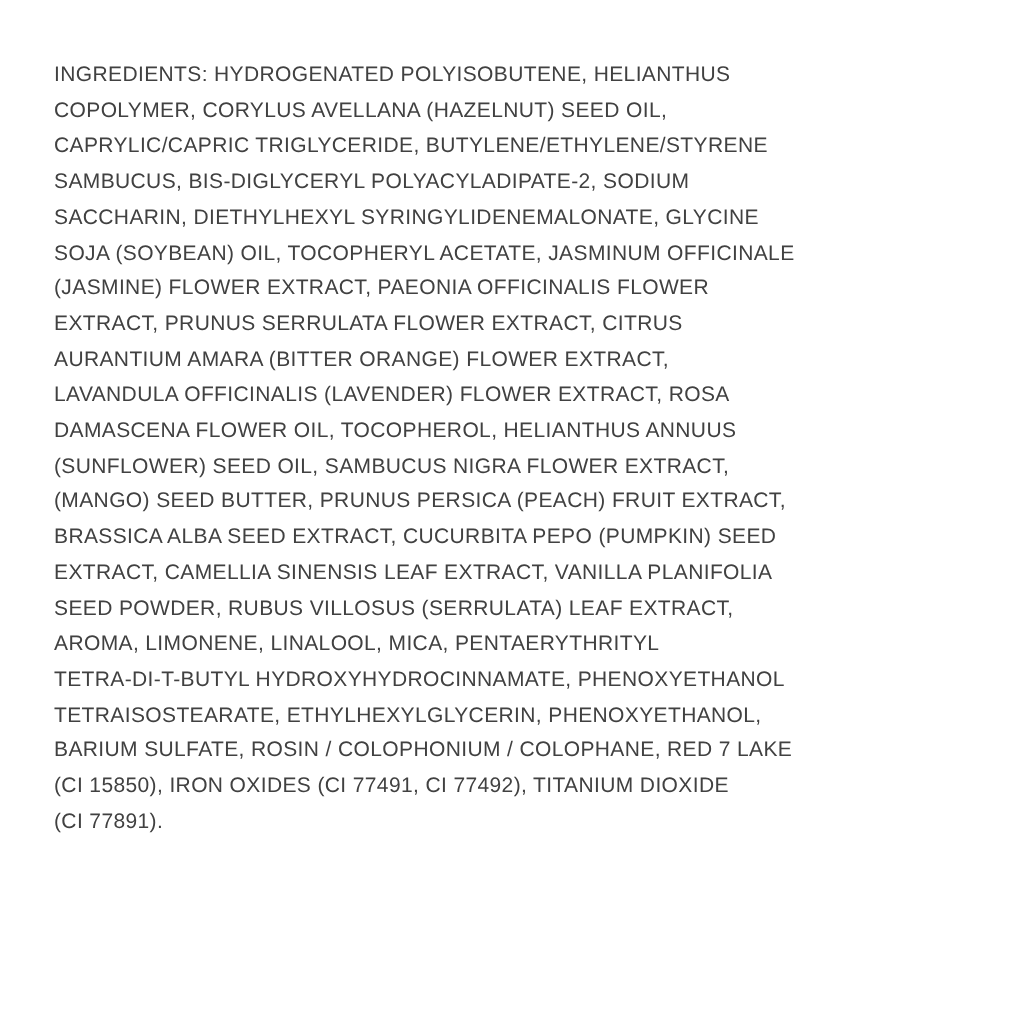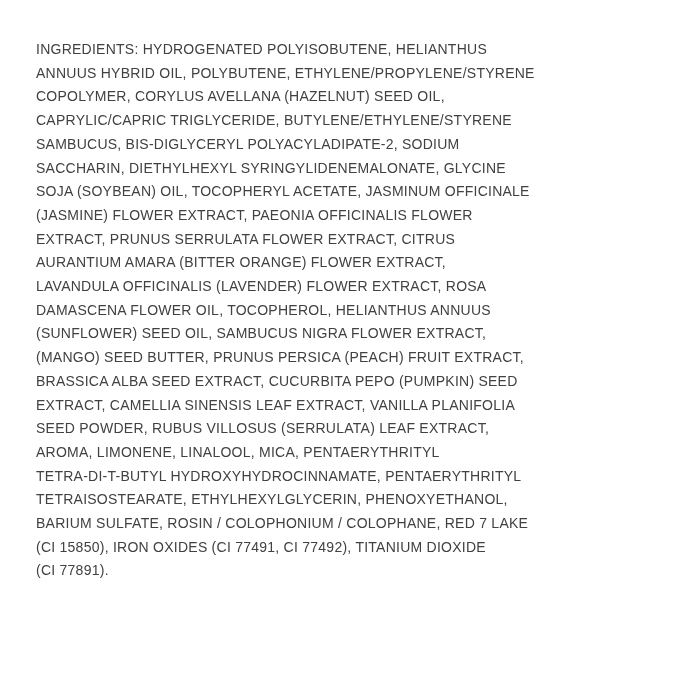--- a/index.html
+++ b/index.html
@@ -27,35 +27,34 @@
   }
   .ingredients-line {
     white-space: nowrap;
   }
 </style>
 </head>
 <body>
 
 <div class="ingredients-block" id="ingredients-block">
     <div class="ingredients-line">INGREDIENTS: HYDROGENATED POLYISOBUTENE, HELIANTHUS</div>
-    <div class="ingredients-line">ANNUUS HYBRID OIL, POLYBUTENE, ETHYLENE/PROPYLENE/STYRENE</div>
     <div class="ingredients-line">COPOLYMER, CORYLUS AVELLANA (HAZELNUT) SEED OIL,</div>
     <div class="ingredients-line">CAPRYLIC/CAPRIC TRIGLYCERIDE, BUTYLENE/ETHYLENE/STYRENE</div>
     <div class="ingredients-line">SAMBUCUS, BIS-DIGLYCERYL POLYACYLADIPATE-2, SODIUM</div>
     <div class="ingredients-line">SACCHARIN, DIETHYLHEXYL SYRINGYLIDENEMALONATE, GLYCINE</div>
     <div class="ingredients-line">SOJA (SOYBEAN) OIL, TOCOPHERYL ACETATE, JASMINUM OFFICINALE</div>
     <div class="ingredients-line">(JASMINE) FLOWER EXTRACT, PAEONIA OFFICINALIS FLOWER</div>
     <div class="ingredients-line">EXTRACT, PRUNUS SERRULATA FLOWER EXTRACT, CITRUS</div>
     <div class="ingredients-line">AURANTIUM AMARA (BITTER ORANGE) FLOWER EXTRACT,</div>
     <div class="ingredients-line">LAVANDULA OFFICINALIS (LAVENDER) FLOWER EXTRACT, ROSA</div>
     <div class="ingredients-line">DAMASCENA FLOWER OIL, TOCOPHEROL, HELIANTHUS ANNUUS</div>
     <div class="ingredients-line">(SUNFLOWER) SEED OIL, SAMBUCUS NIGRA FLOWER EXTRACT,</div>
     <div class="ingredients-line">(MANGO) SEED BUTTER, PRUNUS PERSICA (PEACH) FRUIT EXTRACT,</div>
     <div class="ingredients-line">BRASSICA ALBA SEED EXTRACT, CUCURBITA PEPO (PUMPKIN) SEED</div>
     <div class="ingredients-line">EXTRACT, CAMELLIA SINENSIS LEAF EXTRACT, VANILLA PLANIFOLIA</div>
     <div class="ingredients-line">SEED POWDER, RUBUS VILLOSUS (SERRULATA) LEAF EXTRACT,</div>
     <div class="ingredients-line">AROMA, LIMONENE, LINALOOL, MICA, PENTAERYTHRITYL</div>
-    <div class="ingredients-line">TETRA-DI-T-BUTYL HYDROXYHYDROCINNAMATE, PENTAERYTHRITYL</div>
+    <div class="ingredients-line">TETRA-DI-T-BUTYL HYDROXYHYDROCINNAMATE, PHENOXYETHANOL</div>
     <div class="ingredients-line">TETRAISOSTEARATE, ETHYLHEXYLGLYCERIN, PHENOXYETHANOL,</div>
     <div class="ingredients-line">BARIUM SULFATE, ROSIN / COLOPHONIUM / COLOPHANE, RED 7 LAKE</div>
     <div class="ingredients-line">(CI 15850), IRON OXIDES (CI 77491, CI 77492), TITANIUM DIOXIDE</div>
     <div class="ingredients-line">(CI 77891).</div>
   </div>
 
 </body></html>

